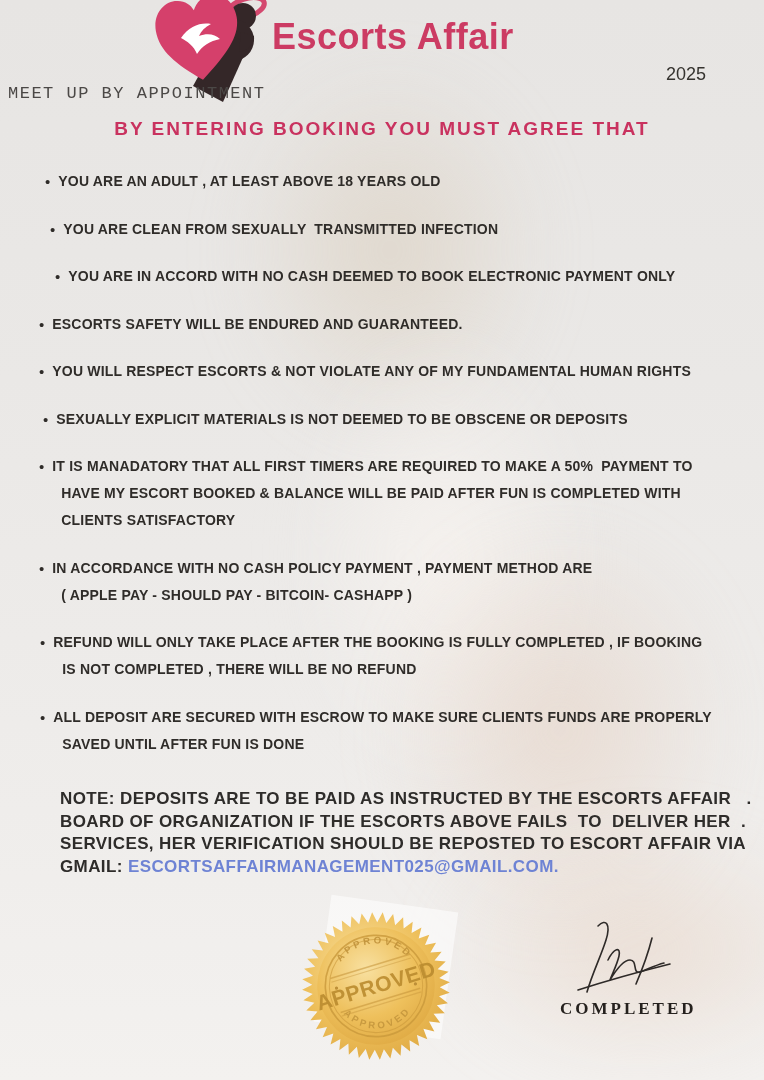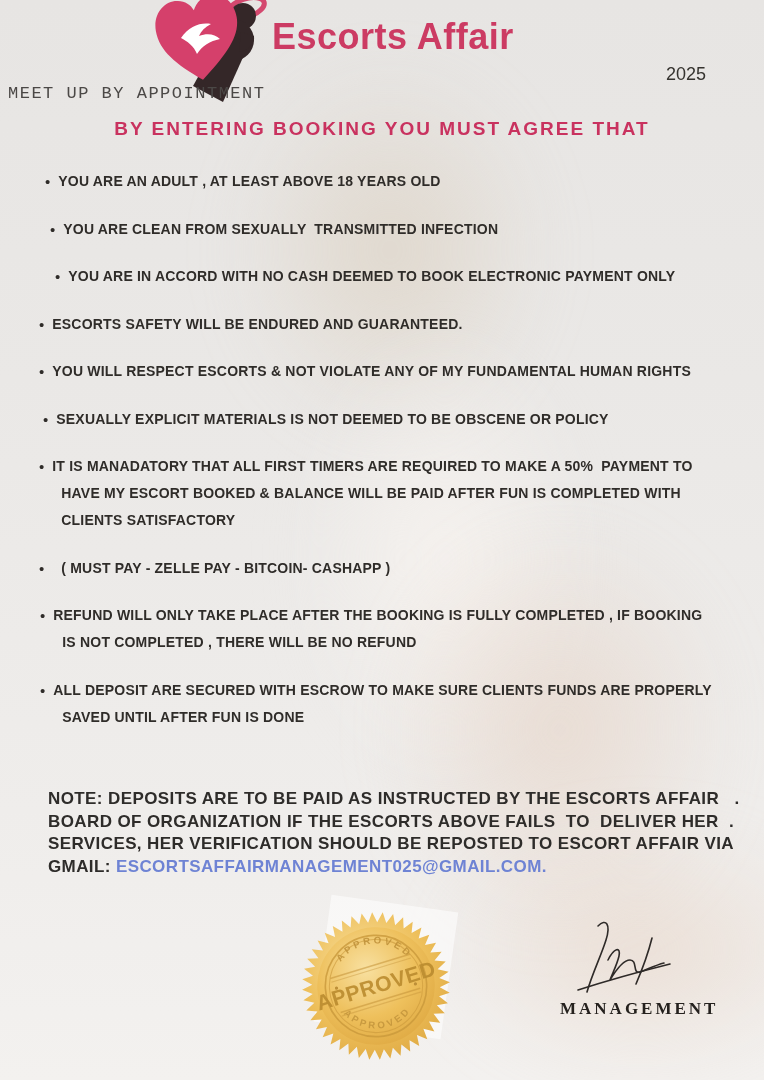--- a/index.html
+++ b/index.html
@@ -22,21 +22,21 @@
 
   .heading{position:absolute;left:0;top:118px;width:100%;text-align:center;
     font-size:19px;font-weight:800;letter-spacing:2px;color:#c9325f;}
 
   .terms{position:absolute;left:12px;top:168px;width:744px;}
   .term-item{display:flex;align-items:flex-start;margin-bottom:20.5px;color:#2f2c29;}
   .term-item .bullet{font-size:15px;line-height:27px;margin-right:8px;}
   .term-line{font-size:14px;font-weight:bold;line-height:27px;letter-spacing:.2px;white-space:pre;}
   .term-line.cont{padding-left:9px;}
 
-  .note{position:absolute;left:48px;top:788px;width:690px;color:#2e2c2a;}
+  .note{position:absolute;left:60px;top:788px;width:690px;color:#2e2c2a;}
   .note-line{font-size:17px;font-weight:bold;line-height:22.5px;letter-spacing:.4px;white-space:pre;}
   .note-email{color:#6e83d4;}
 
   .seal-backing{position:absolute;left:322px;top:903px;width:128px;height:128px;background:rgba(255,255,255,.55);transform:rotate(8deg);}
   .seal{position:absolute;left:300px;top:910px;width:152px;height:152px;transform:rotate(-3deg);}
   .seal text{font-family:"Liberation Sans",sans-serif;}
 
   .signature{position:absolute;left:560px;top:918px;width:120px;height:84px;}
   .management{position:absolute;left:560px;top:999px;font-family:"Liberation Serif",serif;
     font-weight:bold;font-size:17px;letter-spacing:3px;color:#25211e;}
@@ -95,35 +95,36 @@
       </div>
       <div class="term-item" style="margin-left: 27px;">
         <span class="bullet">•</span>
         <div>
           <div class="term-line">YOU WILL RESPECT ESCORTS &amp; NOT VIOLATE ANY OF MY FUNDAMENTAL HUMAN RIGHTS</div>
         </div>
       </div>
       <div class="term-item" style="margin-left: 31px;">
         <span class="bullet">•</span>
         <div>
-          <div class="term-line">SEXUALLY EXPLICIT MATERIALS IS NOT DEEMED TO BE OBSCENE OR POLICY</div>
+          <div class="term-line">SEXUALLY EXPLICIT MATERIALS IS NOT DEEMED TO BE OBSCENE OR DEPOSITS</div>
         </div>
       </div>
       <div class="term-item" style="margin-left: 27px;">
         <span class="bullet">•</span>
         <div>
           <div class="term-line">IT IS MANADATORY THAT ALL FIRST TIMERS ARE REQUIRED TO MAKE A 50%  PAYMENT TO</div>
           <div class="term-line cont">HAVE MY ESCORT BOOKED &amp; BALANCE WILL BE PAID AFTER FUN IS COMPLETED WITH</div>
           <div class="term-line cont">CLIENTS SATISFACTORY</div>
         </div>
       </div>
       <div class="term-item" style="margin-left: 27px;">
         <span class="bullet">•</span>
         <div>
-          <div class="term-line cont">( MUST PAY - ZELLE PAY - BITCOIN- CASHAPP )</div>
+          <div class="term-line">IN ACCORDANCE WITH NO CASH POLICY PAYMENT , PAYMENT METHOD ARE</div>
+          <div class="term-line cont">( APPLE PAY - SHOULD PAY - BITCOIN- CASHAPP )</div>
         </div>
       </div>
       <div class="term-item" style="margin-left: 28px;">
         <span class="bullet">•</span>
         <div>
           <div class="term-line">REFUND WILL ONLY TAKE PLACE AFTER THE BOOKING IS FULLY COMPLETED , IF BOOKING</div>
           <div class="term-line cont">IS NOT COMPLETED , THERE WILL BE NO REFUND</div>
         </div>
       </div>
       <div class="term-item" style="margin-left: 28px;">
@@ -177,15 +178,15 @@
   </svg>
 
   <svg class="signature" viewBox="0 0 120 84" aria-hidden="true">
     <g fill="none" stroke="#2e2a28" stroke-width="1.6" stroke-linecap="round">
       <path d="M38,8 C46,0 51,6 46,22 C41,38 32,56 27,74"></path>
       <path d="M48,42 C54,30 61,28 59,38 C57,47 52,56 50,62 C56,52 64,42 70,42 C78,42 72,56 80,54 C88,51 96,47 104,45"></path>
       <path d="M92,20 C88,36 82,52 76,66"></path>
       <path d="M18,72 C46,63 86,52 110,46"></path>
     </g>
   </svg>
-  <div class="management">MANAGEMENT</div>
+  <div class="management">COMPLETED</div>
 
 </div>
 
 </body></html>

